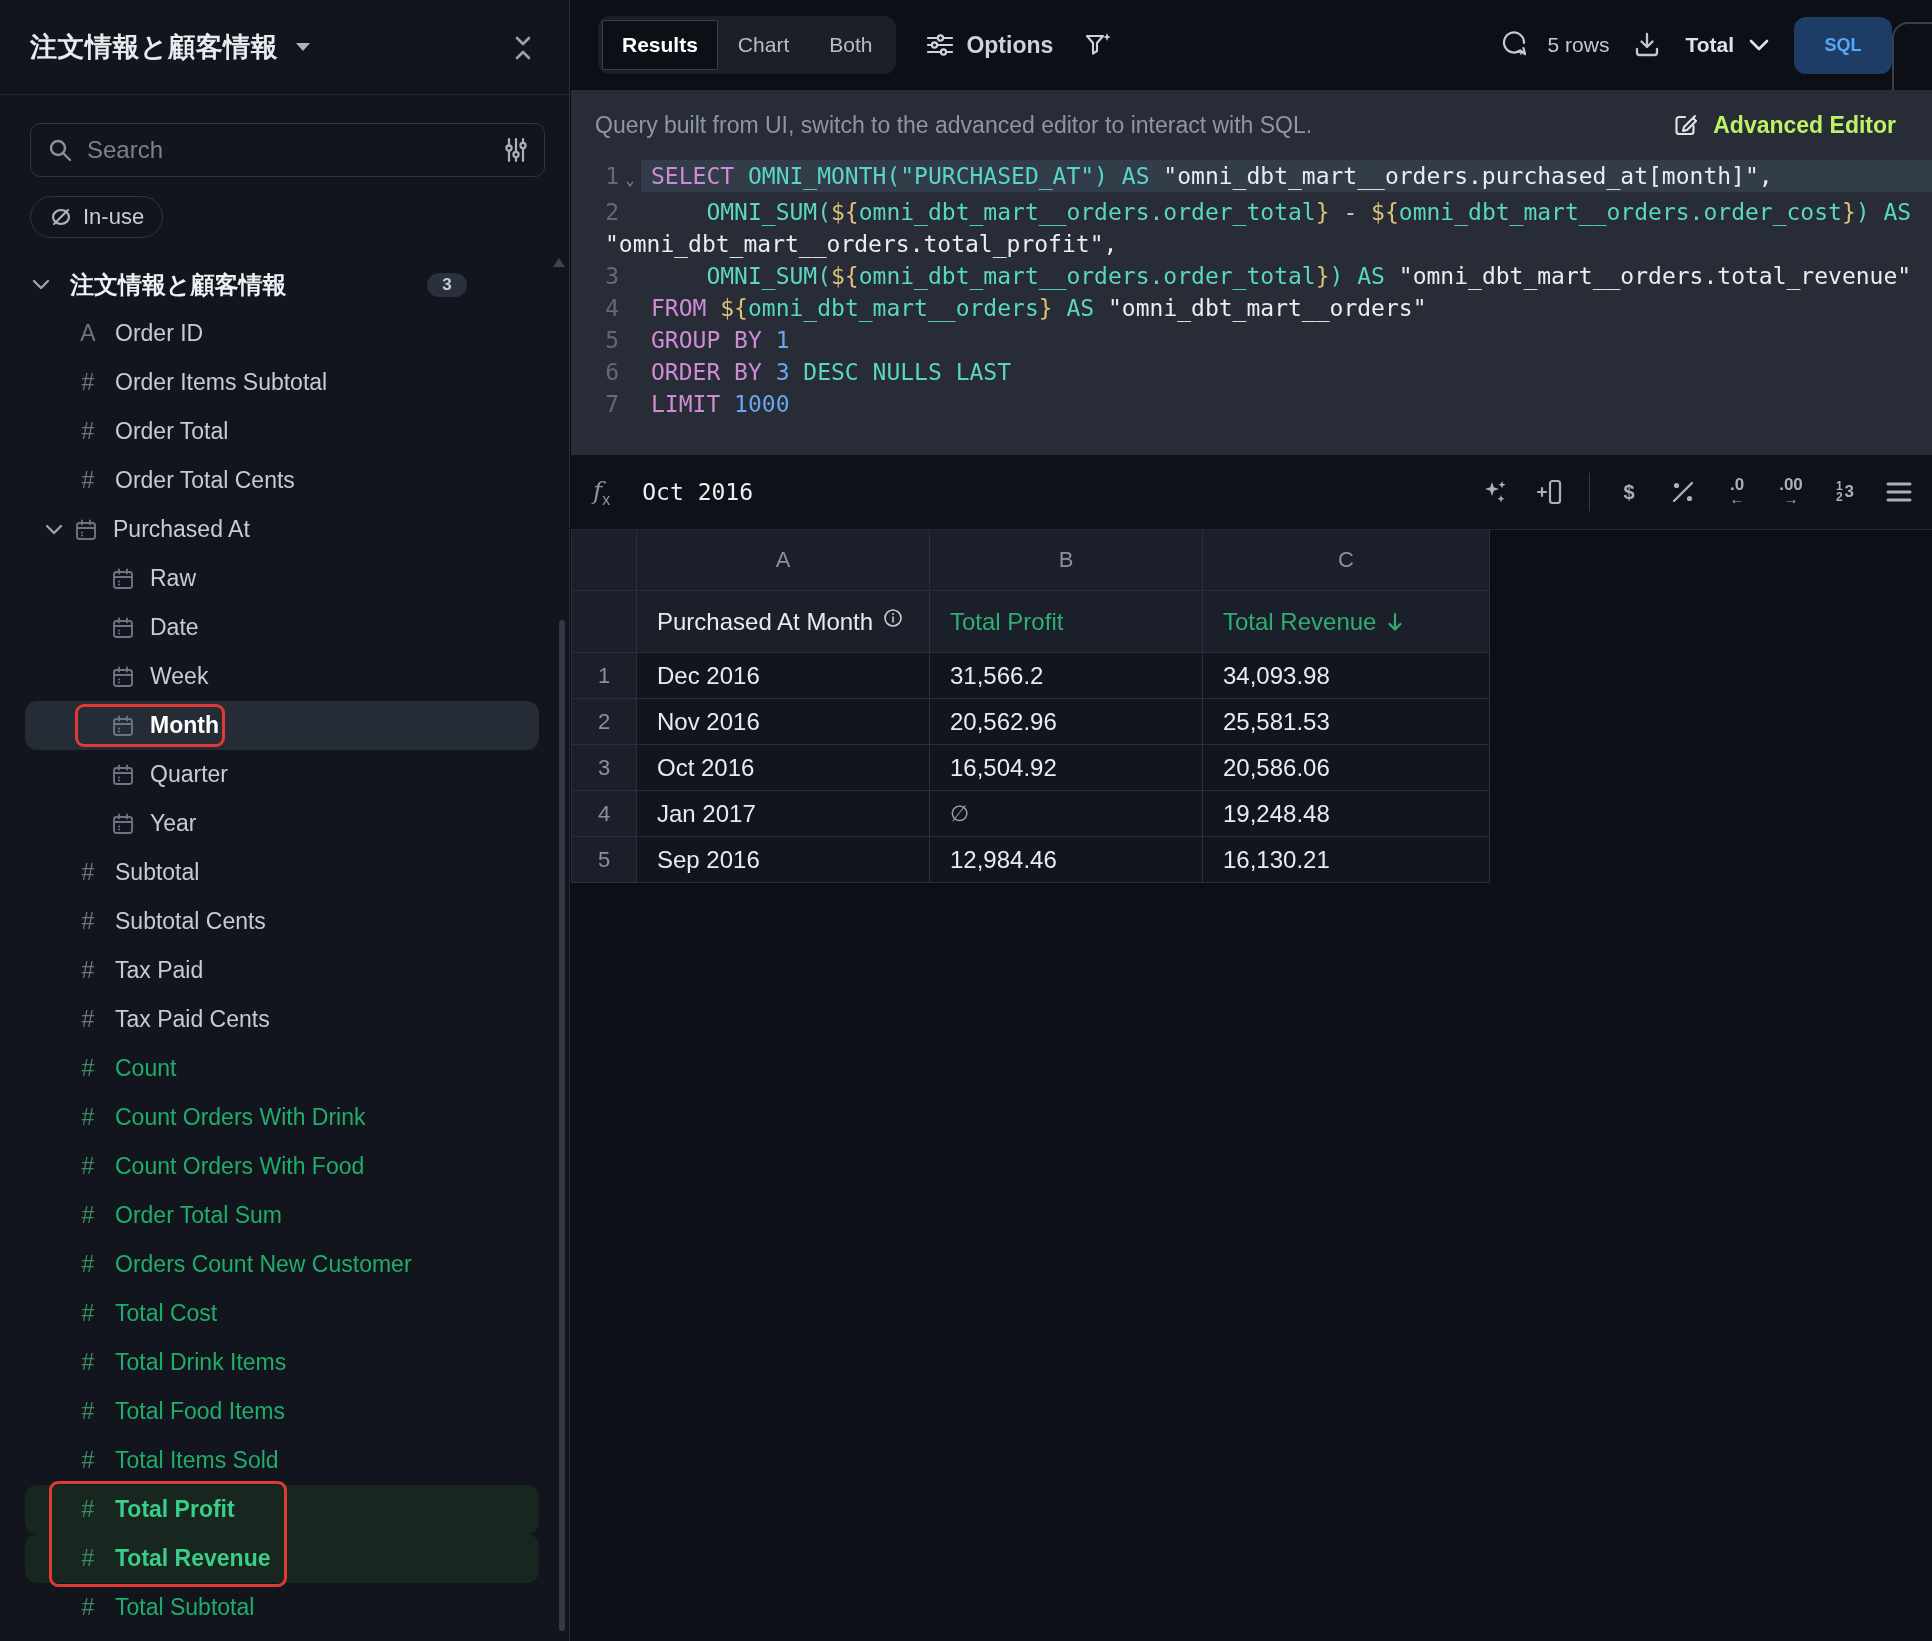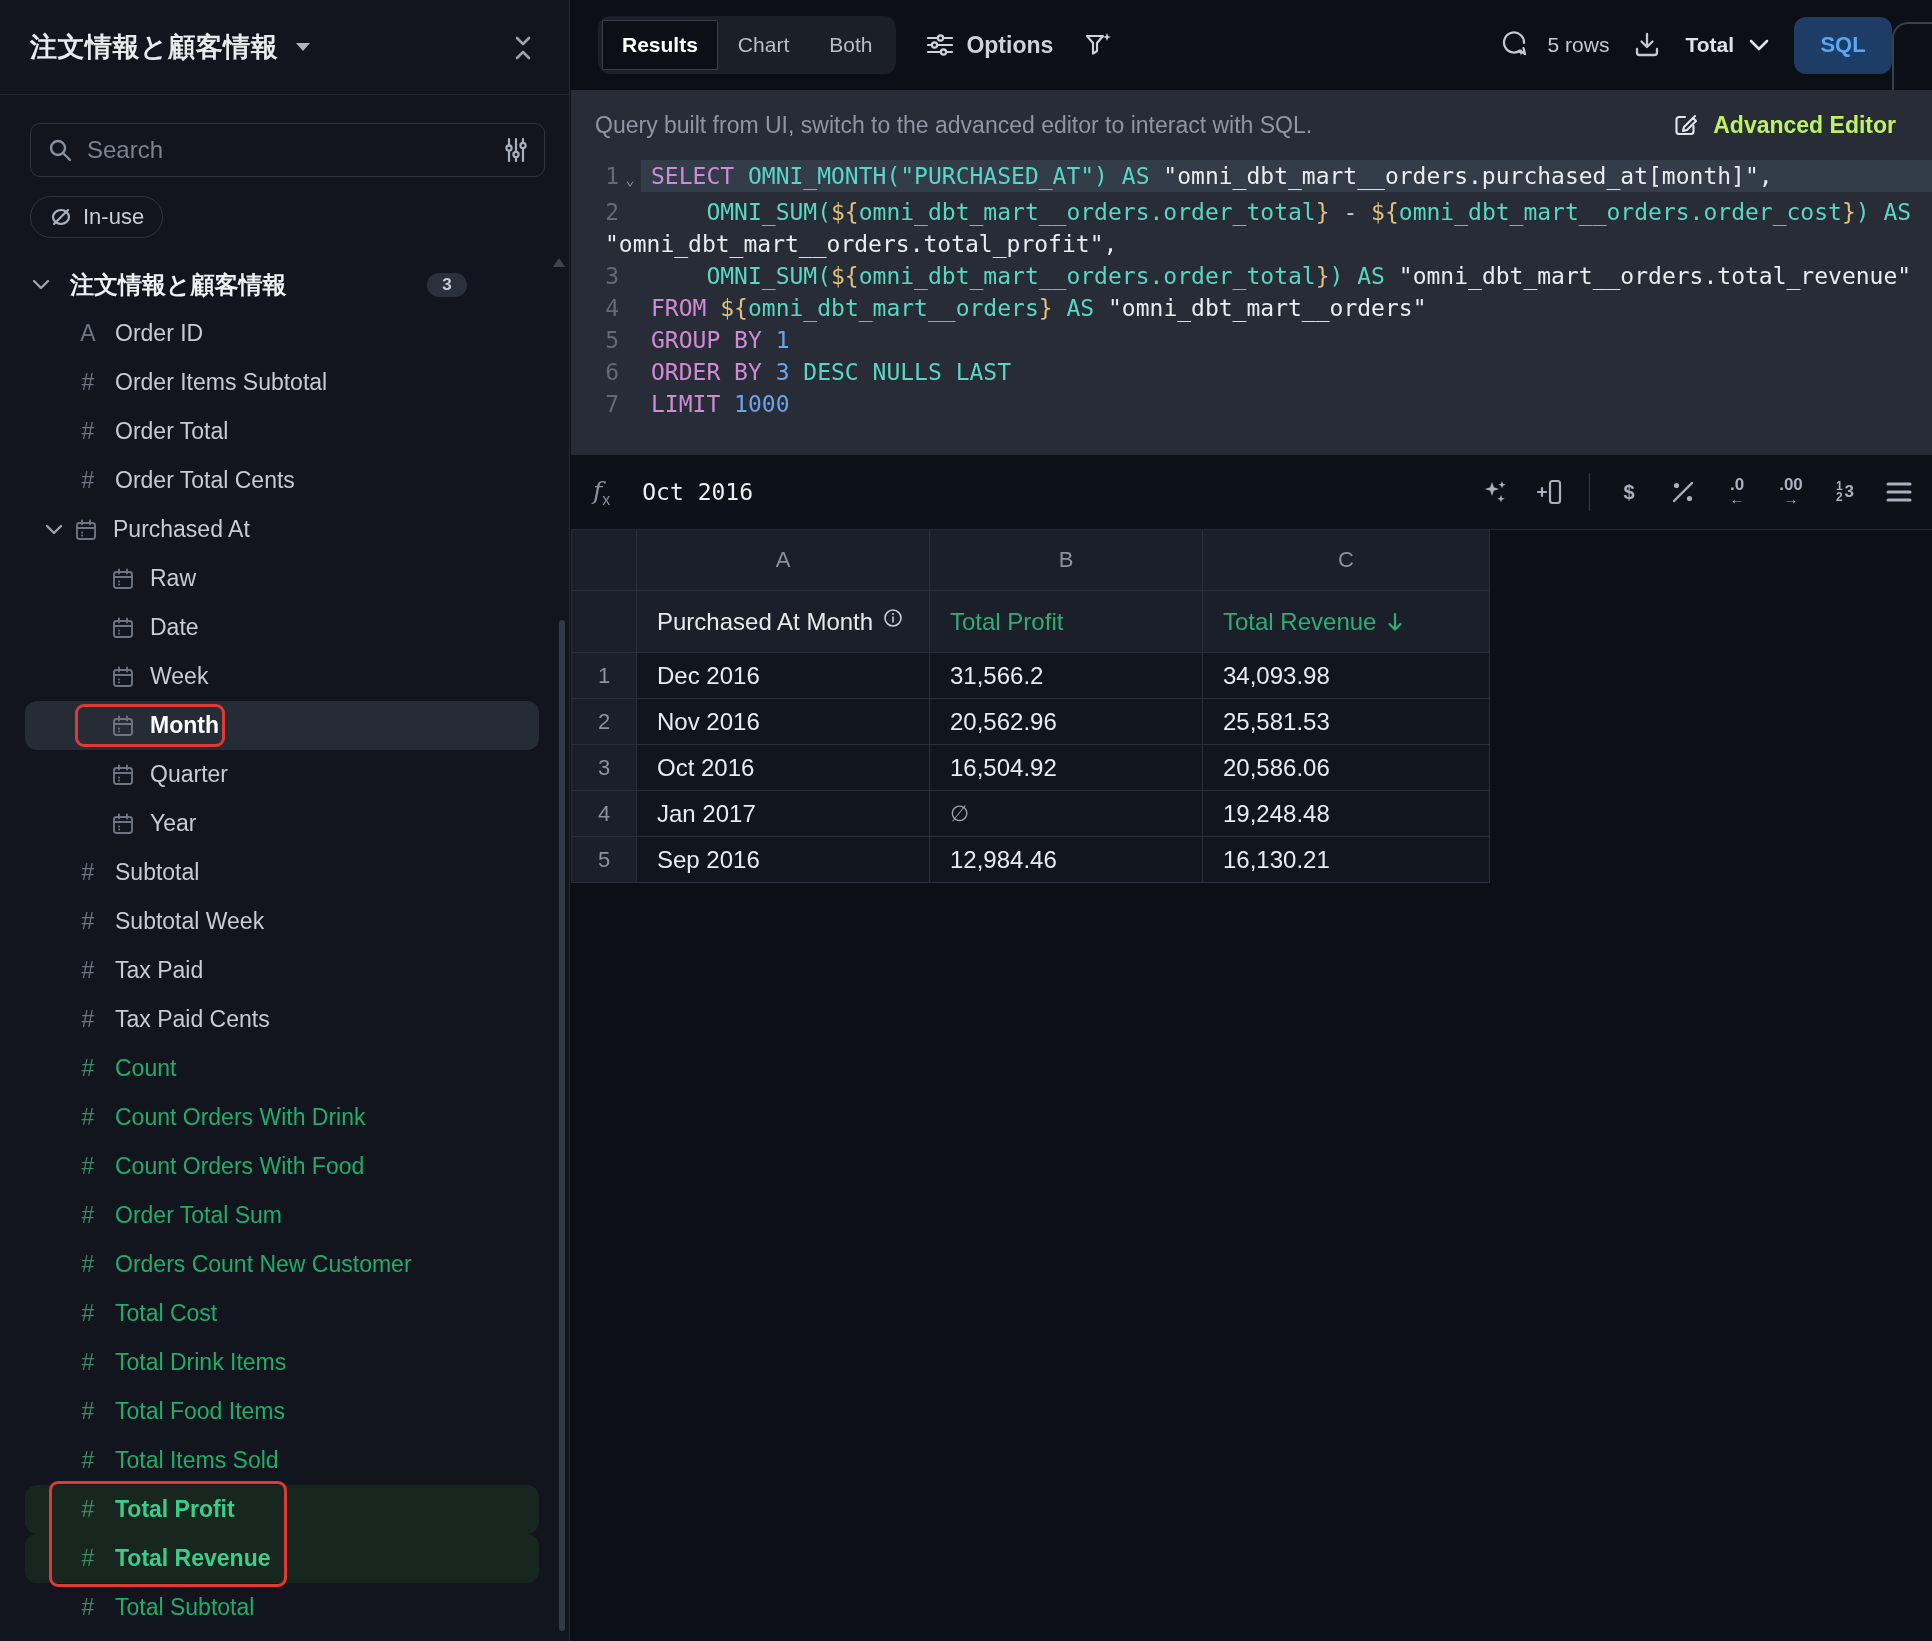--- a/index.html
+++ b/index.html
@@ -64,21 +64,21 @@
   .tab.active { background:#0c1016; border:1px solid #39404c; color:#ffffff; font-weight:bold;
     padding:0 19px; }
   .opt-group { display:flex; align-items:center; gap:12px; margin-left:30px; color:#ced3db; }
   .opt-label { font-size:23px; font-weight:600; }
   .filter-btn { margin-left:30px; display:flex; }
   .tb-right { margin-left:auto; display:flex; align-items:center; gap:24px; }
   .rows-label { font-size:21px; color:#c3c9d2; margin-left:-6px; }
   .limits-label { font-size:21px; font-weight:600; color:#dfe3e9; }
   .limits-caret { margin-left:-10px; display:flex; }
   .sql-btn { width:98px; height:57px; background:#1d3d66; border-radius:12px; border:none;
-    color:#57a7f5; font-weight:bold; font-size:22px; cursor:pointer;
+    color:#57a7f5; font-weight:bold; font-size:18px; cursor:pointer;
     font-family:"Liberation Sans",sans-serif; }
   .corner-sliver { position:absolute; right:-24px; top:22px; width:64px; height:120px;
     border:2px solid #39404c; border-radius:16px; background:transparent; }
 
   
   .sql-panel { position:absolute; left:0; top:90px; right:0; height:365px; background:#272c36; }
   .sql-head { height:70px; display:flex; align-items:center; padding:0 36px 0 24px; }
   .sql-notice { font-size:23px; color:#8e96a3; }
   .adv { margin-left:auto; display:flex; align-items:center; gap:14px; color:#bef264;
     font-size:23px; font-weight:600; cursor:pointer; }
@@ -281,21 +281,21 @@
             </svg>
           </span>
           <span class="lbl">Year</span>
         </div>
         <div class="f-row pl-1">
           <span class="fi">#</span>
           <span class="lbl">Subtotal</span>
         </div>
         <div class="f-row pl-1">
           <span class="fi">#</span>
-          <span class="lbl">Subtotal Week</span>
+          <span class="lbl">Subtotal Cents</span>
         </div>
         <div class="f-row pl-1">
           <span class="fi">#</span>
           <span class="lbl">Tax Paid</span>
         </div>
         <div class="f-row pl-1">
           <span class="fi">#</span>
           <span class="lbl">Tax Paid Cents</span>
         </div>
         <div class="f-row pl-1 measure">

